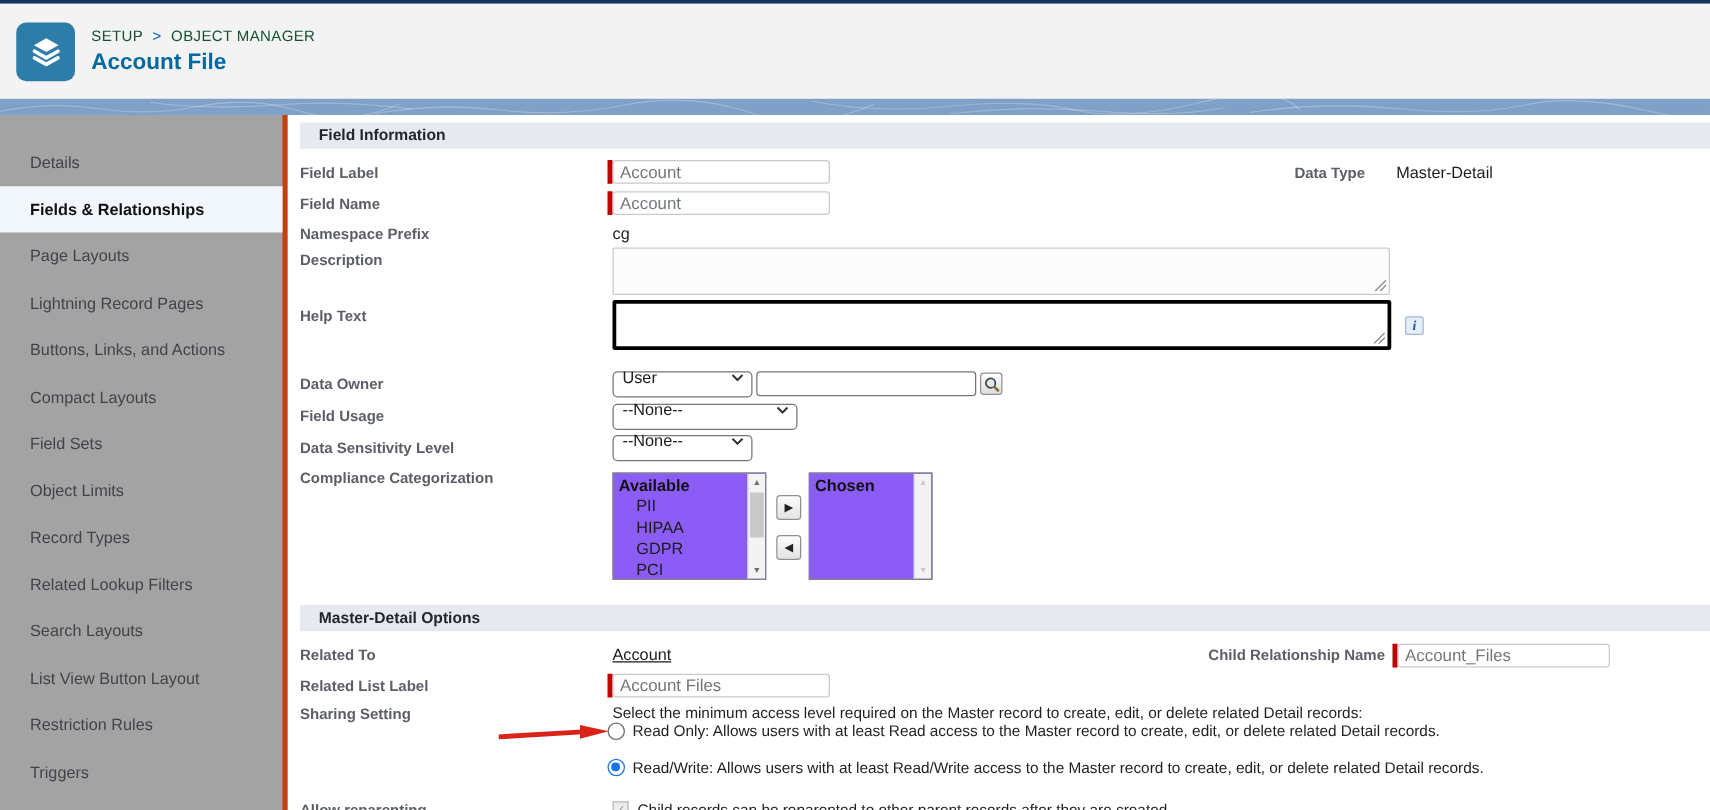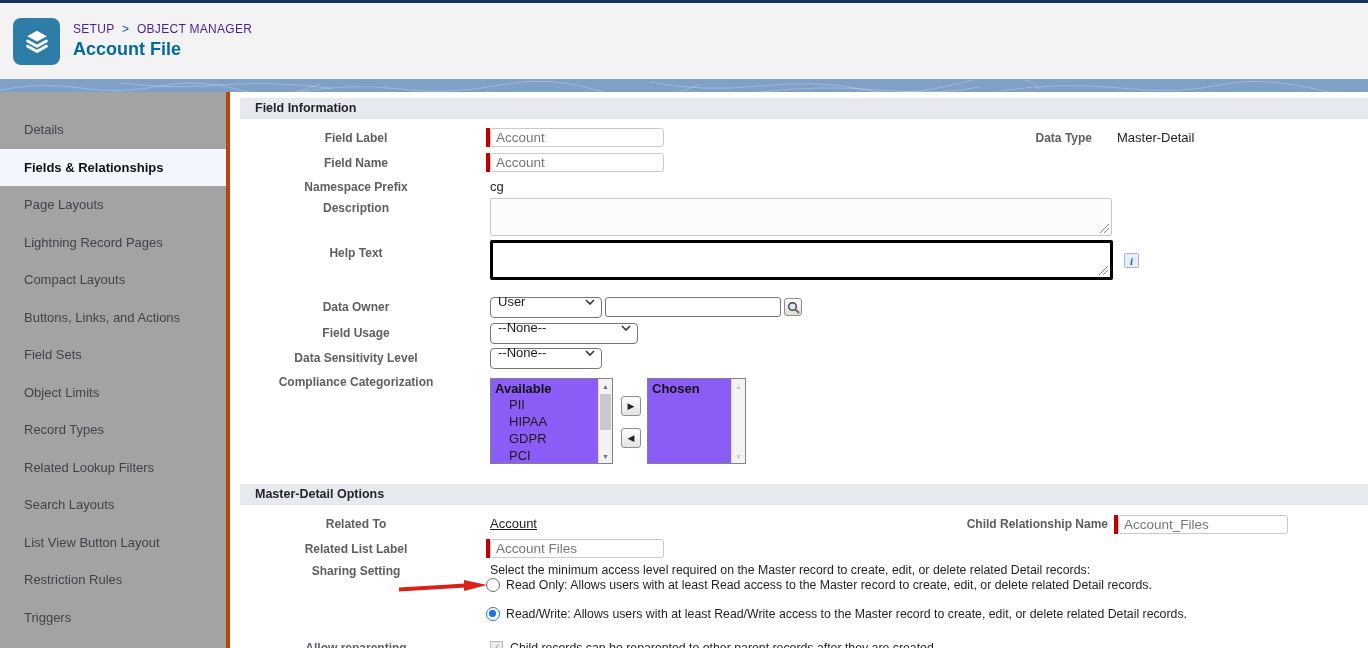--- a/index.html
+++ b/index.html
@@ -8,38 +8,38 @@
   .page { position:relative; width:1368px; height:648px; background:#fff; }
 
   
   .topline { position:absolute; left:0; top:0; width:100%; height:3px; background:#16325c; }
   .hdr { position:absolute; left:0; top:3px; width:100%; height:76px; background:#f3f3f3;
          display:flex; align-items:center; padding-left:13px; }
   .obj-icon { width:47px; height:47px; border-radius:8px; background:#2e7ca8;
               display:flex; align-items:center; justify-content:center; flex:0 0 auto; }
   .hdr-text { margin-left:13px; display:flex; flex-direction:column; gap:3px; }
   .crumbs { font-size:12px; color:#0b5cab; letter-spacing:.3px; }
-  .crumbs a { color:#4c1d95; text-decoration:none; cursor:pointer; }
+  .crumbs a { color:#14532d; text-decoration:none; cursor:pointer; }
   .crumbs .sep { margin:0 4px; color:#0b5cab; }
   .title { font-size:18px; font-weight:700; color:#0369a1; }
   .brandstrip { position:absolute; left:0; top:79px; width:100%; height:13px; background:#7fa0c7; overflow:hidden; }
 
   
   .sidebar { position:absolute; left:0; top:92px; width:230px; height:556px; background:#a3a3a3;
              border-right:4px solid #c2410c; padding-top:19px; }
   .sitem { height:37.5px; line-height:37.5px; padding-left:24px; font-size:13px; color:#42434a;
            cursor:pointer; white-space:nowrap; }
   .sitem.selected { background:#f1f7fd; font-weight:700; color:#111; }
 
   
   .main { position:absolute; left:240px; top:92px; width:1128px; height:556px; background:#fff; }
   .secbar { position:absolute; left:0; width:1128px; height:21px; background:#e7e9f0;
             font-size:12.5px; font-weight:700; color:#23252b; line-height:21px; padding-left:15px; }
   .row { position:absolute; left:0; width:1128px; height:20px; }
-  .flabel { position:absolute; left:0; top:0; width:232px; text-align:center;
+  .flabel { position:absolute; left:0; top:0; width:232px; text-align:left;
             font-size:12px; font-weight:700; color:#5b5e66; line-height:20px; white-space:nowrap; }
   .flabel2 { position:absolute; top:0; width:232px; text-align:right;
              font-size:12px; font-weight:700; color:#5b5e66; line-height:20px; white-space:nowrap; }
   .val { position:absolute; font-size:13px; color:#1d1d1d; line-height:20px; }
   .req { position:absolute; width:4px; height:19px; background:#c00000; }
   .txt { position:absolute; height:19px; border:1px solid #c9c9c9; border-radius:3px;
          font-family:"Liberation Sans",sans-serif; font-size:13.5px; color:#72767b;
          padding:0 5px; background:#fff; }
   .txt2 { position:absolute; height:20px; border:1px solid #767676; border-radius:3px;
           font-family:"Liberation Sans",sans-serif; font-size:13px; color:#333; padding:0 4px; background:#fff; }
@@ -114,22 +114,22 @@
         <path d="M760 12 Q 820 5 880 10 T 980 7"></path>
       </g>
     </svg>
   </div>
 
   <aside class="sidebar">
     <div class="sitem">Details</div>
     <div class="sitem selected">Fields &amp; Relationships</div>
     <div class="sitem">Page Layouts</div>
     <div class="sitem">Lightning Record Pages</div>
+    <div class="sitem">Buttons, Links, and Actions</div>
     <div class="sitem">Compact Layouts</div>
-    <div class="sitem">Buttons, Links, and Actions</div>
     <div class="sitem">Field Sets</div>
     <div class="sitem">Object Limits</div>
     <div class="sitem">Record Types</div>
     <div class="sitem">Related Lookup Filters</div>
     <div class="sitem">Search Layouts</div>
     <div class="sitem">List View Button Layout</div>
     <div class="sitem">Restriction Rules</div>
     <div class="sitem">Triggers</div>
   </aside>
 

